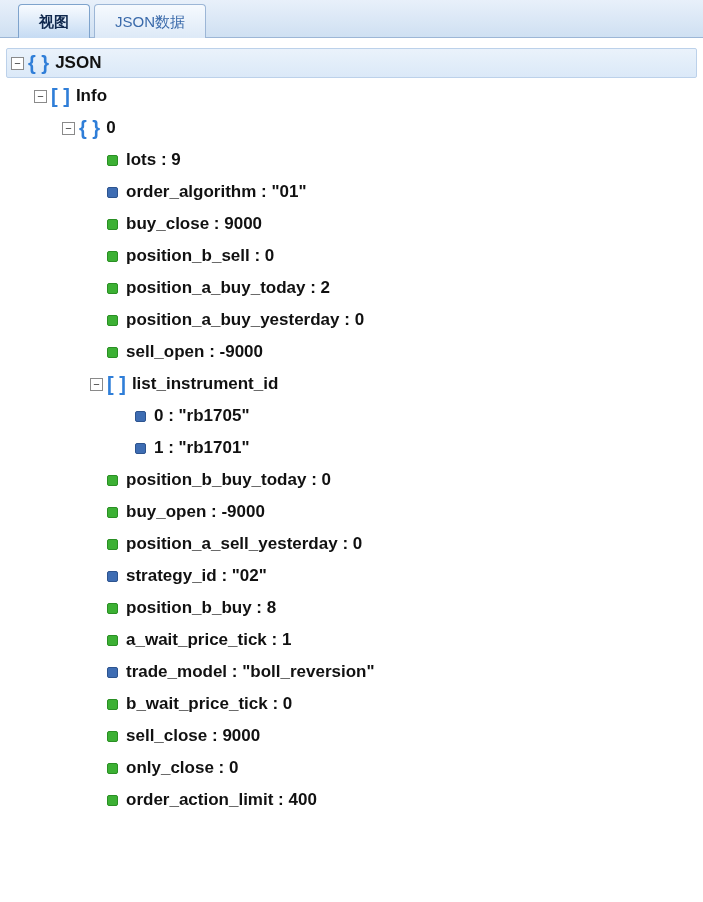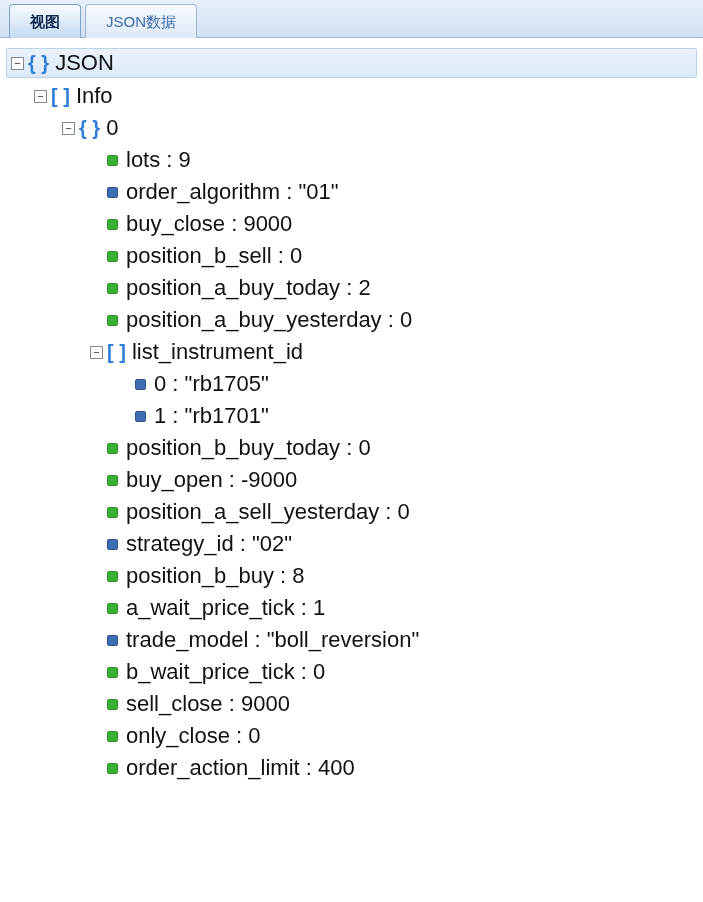--- a/index.html
+++ b/index.html
@@ -9,21 +9,21 @@
       background: #fff;
       width: 703px;
       height: 902px;
       overflow: hidden;
     }
     .tabs {
       display: flex;
       background: #d3e3f3;
       background: linear-gradient(#e8f0fa, #cfe0f2);
       border-bottom: 1px solid #9cb6d6;
-      padding-left: 9px;
+      padding-left: 18px;
       padding-top: 4px;
       height: 38px;
     }
     .tab {
       padding: 6px 20px 4px 20px;
       margin-right: 4px;
       border: 1px solid #9cb6d6;
       border-bottom: none;
       border-radius: 4px 4px 0 0;
       background: linear-gradient(#f6fafe, #dde9f7);
@@ -109,21 +109,22 @@
       height: 11px;
       border-radius: 2px;
       margin-right: 8px;
       flex-shrink: 0;
       display: inline-block;
     }
     .leaf-green { background: #3cb034; border: 1px solid #2a8f24; }
     .leaf-blue  { background: #3e6db3; border: 1px solid #2d548f; }
     .node-label {
       color: #111;
-      font-size: 22px;
+      font-size: 17px;
+      font-weight: bold;
     }
   </style>
 </head>
 <body>
 
 <div class="tabs">
   <div class="tab active">视图</div>
   <div class="tab">JSON数据</div>
 </div>
 
@@ -210,20 +211,30 @@
               <li>
                 <div class="node-row">
                   <span class="indent"></span>
                   <span class="indent"></span>
                   <span class="indent"></span>
                   <span class="toggle-spacer"></span>
                   <span class="leaf-icon leaf-green"></span>
                   <span class="node-label">position_a_buy_yesterday : 0</span>
                 </div>
               </li>
+              <li>
+                <div class="node-row">
+                  <span class="indent"></span>
+                  <span class="indent"></span>
+                  <span class="indent"></span>
+                  <span class="toggle-spacer"></span>
+                  <span class="leaf-icon leaf-green"></span>
+                  <span class="node-label">sell_open : -9000</span>
+                </div>
+              </li>
             </ul>
 
           <ul>
             <li>
               <div class="node-row">
                 <span class="indent"></span>
                   <span class="indent"></span>
                   <span class="indent"></span>
                 <span class="toggle">−</span>
                 <span class="icon-arr">[ ]</span>

